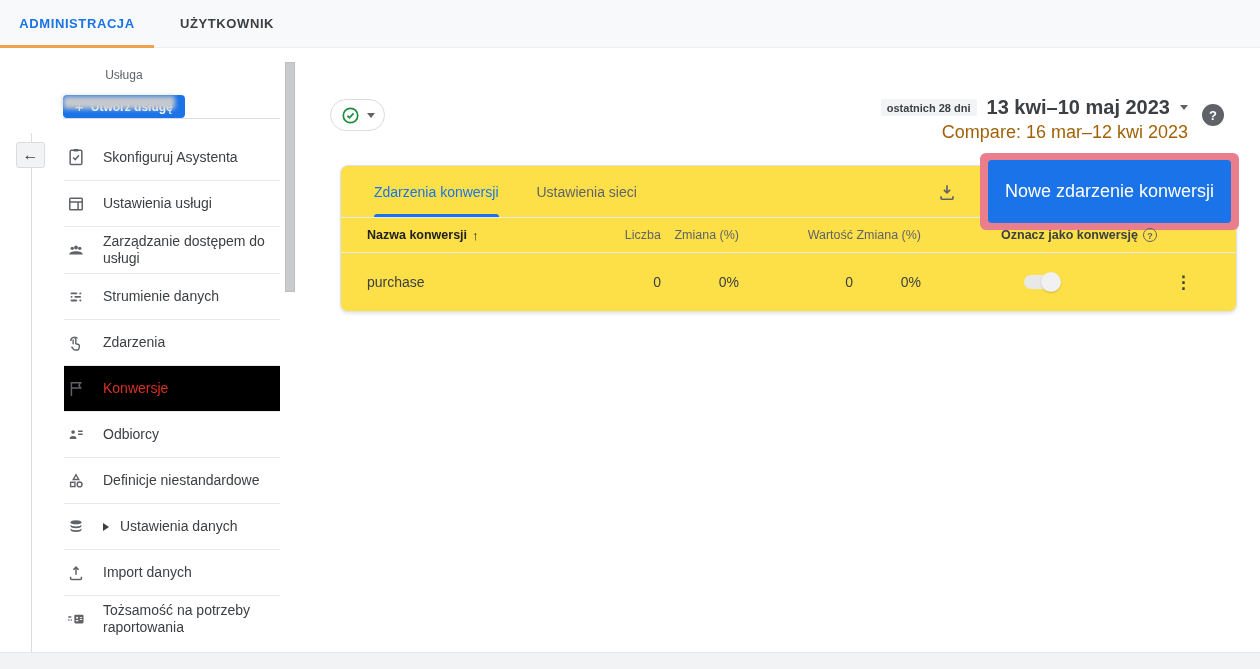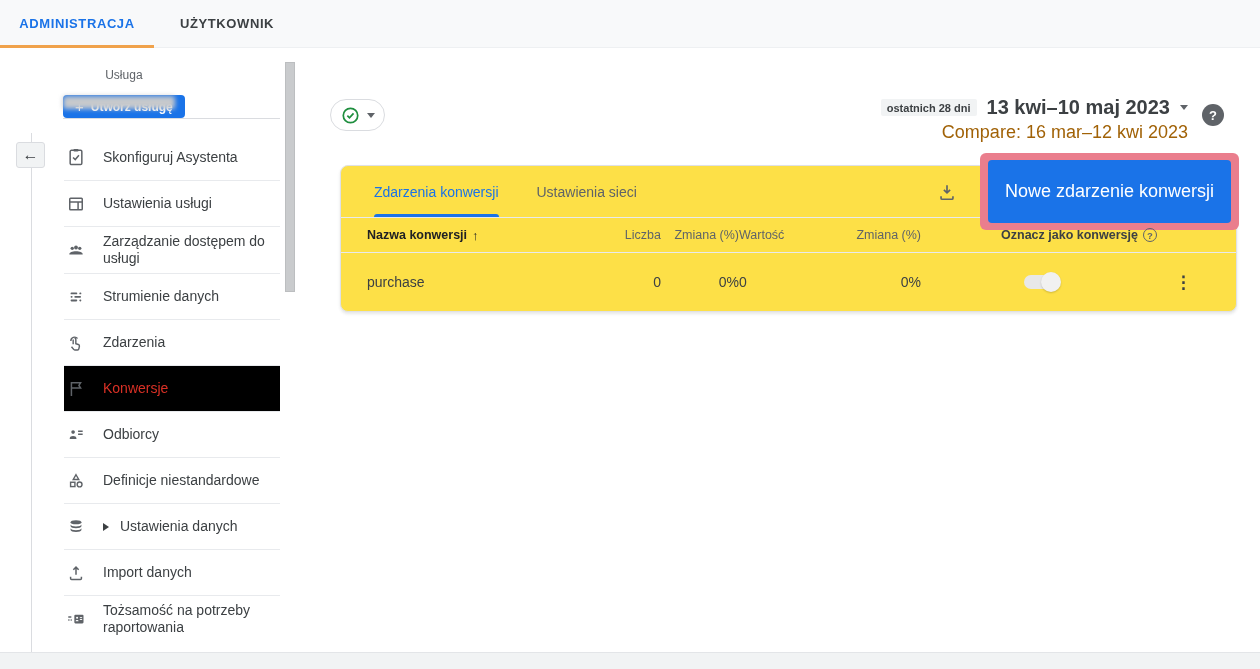--- a/index.html
+++ b/index.html
@@ -55,21 +55,21 @@
   .highlight-wrap { background:#ea7e8d; border-radius:6px; padding:7px 8px; margin-right:-3px; }
   .new-conv-btn { background:#1a73e8; color:#fff; border:none; border-radius:4px; font-size:18px; font-family:"Liberation Sans",sans-serif; padding:21px 17px; cursor:pointer; }
 
   .thead { display:flex; align-items:center; height:35px; font-size:12.5px; color:#5f6368; border-bottom:1px solid #e8eaed; }
   .trow { display:flex; align-items:center; height:58px; font-size:14px; color:#3c4043; }
   .c-name { flex:1; padding-left:26px; display:flex; align-items:flex-start; gap:5px; }
   .thead .c-name { color:#202124; font-weight:700; }
   .sort-arrow { font-size:13px; color:#202124; font-weight:400; }
   .c-num1 { width:80px; text-align:right; }
   .c-num2 { width:78px; text-align:right; }
-  .c-num3 { width:114px; }
+  .c-num3 { width:114px; text-align:right; }
   .c-num4 { width:68px; text-align:right; }
   .c-mark { width:240px; display:flex; align-items:flex-end; justify-content:center; gap:5px; }
   .thead .c-mark { transform:translateX(38px); color:#3c4043; font-weight:700; font-size:12.5px; }
   .c-actions { width:75px; display:flex; justify-content:flex-end; padding-right:44px; }
   .qcircle { width:14px; height:14px; border:1.3px solid #5f6368; border-radius:50%; font-size:9.5px; font-weight:700; color:#5f6368; display:inline-flex; align-items:center; justify-content:center; cursor:pointer; }
   .toggle { position:relative; width:34px; height:14px; background:#e8e8e8; border-radius:7px; cursor:pointer; }
   .toggle-knob { position:absolute; right:-3px; top:-3px; width:20px; height:20px; border-radius:50%; background:#f1f1f1; box-shadow:0 1px 2px rgba(0,0,0,.18); }
   .kebab { font-size:17px; color:#3c4043; cursor:pointer; line-height:1; letter-spacing:0; font-weight:700; }
 
   .bottom-strip { position:absolute; left:0; top:652px; width:1260px; height:17px; background:#f1f3f4; border-top:1px solid #e3e5e8; }

